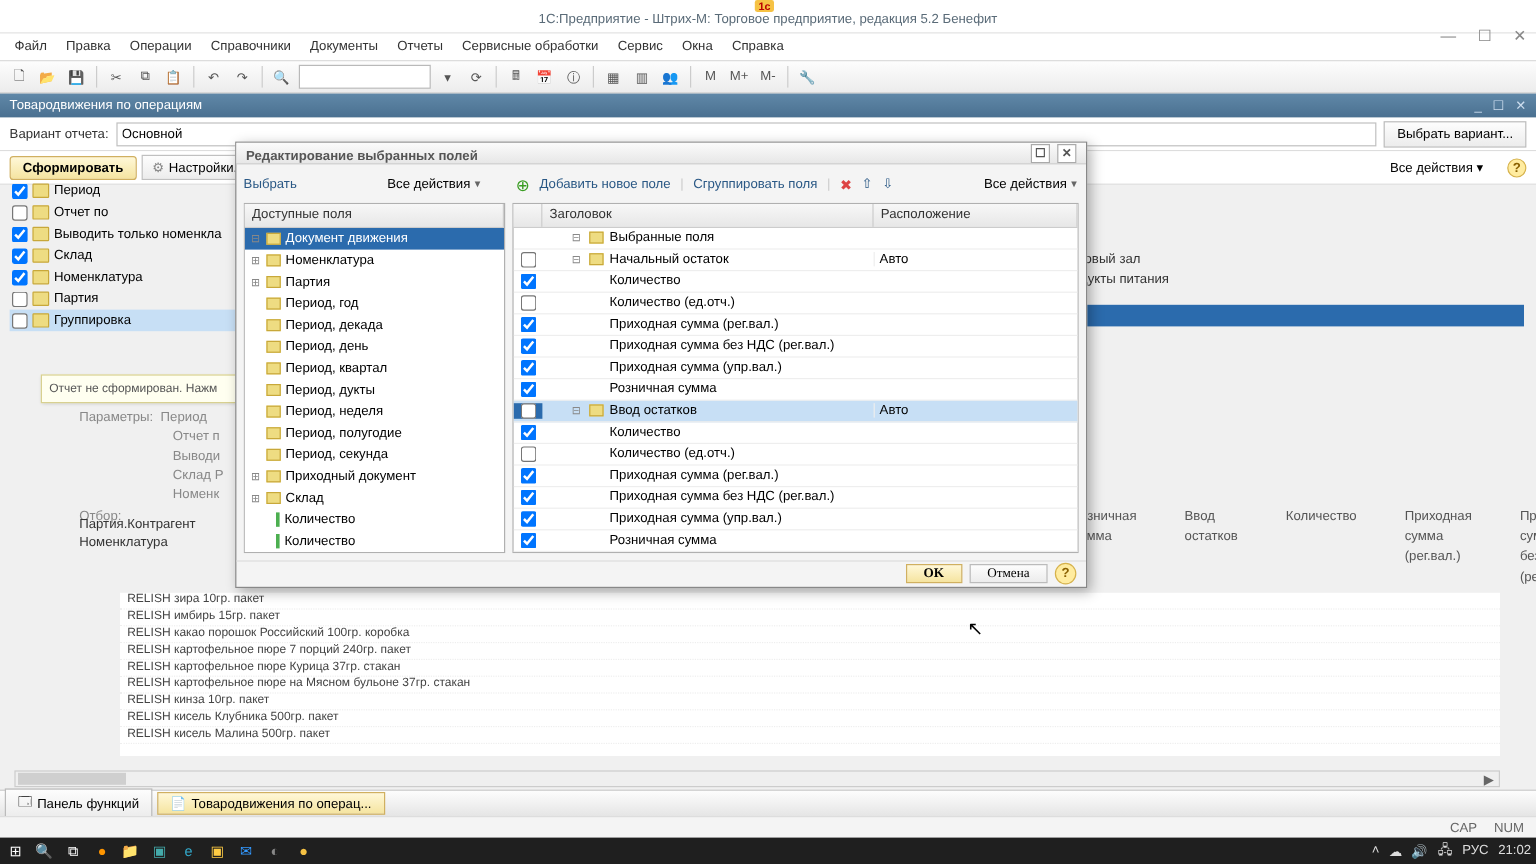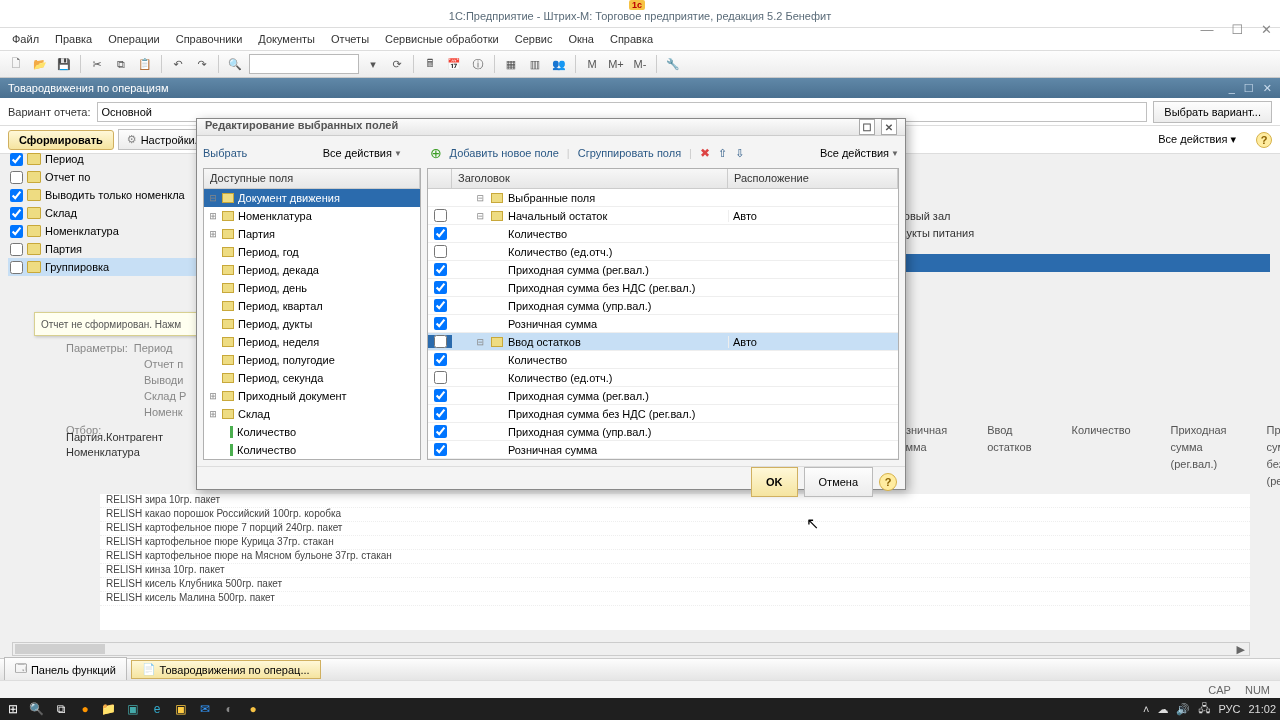--- a/index.html
+++ b/index.html
@@ -45,21 +45,21 @@
 
 .colheads { position: absolute; left: 66px; top: 430px; color: #333; line-height: 15px; }
 
 .bgcols { position: absolute; right: 10px; top: 208px; width: 370px; color: #333; line-height: 17px; }
 
 .bglist { position: absolute; left: 100px; top: 494px; right: 30px; bottom: 90px; background: #fff; }
 .bglist .row { height: 14px; padding-left: 6px; color: #444; border-bottom: 1px dotted #eee; font-size: 10px; white-space: nowrap; }
 
 
 .modal { position: absolute; left: 196px; top: 118px; width: 710px; height: 372px; background: #f4f4f4; border: 1px solid #888; box-shadow: 3px 3px 10px rgba(0,0,0,0.3); display: flex; flex-direction: column; }
-.modal-title { height: 24px; background: linear-gradient(#fbfbfb,#e7e7e7); display: flex; align-items: flex-start; padding: 0 8px; border-bottom: 1px solid #ccc; }
+.modal-title { height: 24px; background: linear-gradient(#fbfbfb,#e7e7e7); display: flex; align-items: flex-end; padding: 0 8px; border-bottom: 1px solid #ccc; }
 .modal-title span { color: #555; font-weight: bold; }
 .modal-title .mctl { margin-left: auto; display: flex; gap: 6px; }
 .modal-title .mctl span { width: 16px; height: 16px; border: 1px solid #aaa; display: flex; align-items: center; justify-content: center; font-size: 10px; background: #fff; }
 
 .modal-body { flex: 1; display: flex; flex-direction: column; padding: 6px; gap: 4px; justify-content: center; }
 .modal-top { display: flex; align-items: center; height: 22px; gap: 8px; }
 .modal-top .link { color: #2a5885; cursor: pointer; }
 .modal-top .dropdown { display: flex; align-items: center; gap: 2px; }
 .modal-top .arrow { font-size: 8px; color: #666; }
 .modal-top .addico { color: #3a9d23; font-size: 14px; }
@@ -87,21 +87,21 @@
 .rrow .exp2 { width: 36px; text-align: right; padding-right: 4px; color: #888; font-size: 9px; }
 .rrow .ric { width: 18px; display: flex; justify-content: center; }
 .rrow .rlabel { flex: 1; padding-left: 2px; }
 .rrow .rloc { width: 170px; padding-left: 4px; border-left: 1px solid #eee; }
 .rrow.sel2 { background: #c7dff5; }
 .rrow.sel2 .chk { background: #2b6bad; }
 .rrow .foldersm2 { width: 12px; height: 10px; background: #eedc82; border: 1px solid #c8a83a; }
 .rrow .gbar { width: 3px; height: 12px; background: #4caf50; }
 
 .modal-foot { height: 30px; display: flex; align-items: center; justify-content: flex-end; gap: 6px; padding: 0 8px; border-top: 1px solid #ddd; }
-.modal-foot button { height: 30px; padding: 0 14px; border: 1px solid #bbb; background: linear-gradient(#fdfdfd,#ececec); }
+.modal-foot button { height: 16px; padding: 0 14px; border: 1px solid #bbb; background: linear-gradient(#fdfdfd,#ececec); font-family: Liberation Serif, serif; }
 .modal-foot button.ok { font-weight: bold; border: 1px solid #d0b060; background: linear-gradient(#fff8d8,#f5e4a0); }
 .modal-foot .help { width: 18px; height: 18px; border: 1px solid #d6b24b; border-radius: 50%; background: #ffeca0; display: flex; align-items: center; justify-content: center; color: #8a6000; font-weight: bold; }
 
 .statusbar { position: absolute; left: 0; right: 0; bottom: 40px; height: 22px; background: linear-gradient(#fdfdfd,#e5e5e5); border-top: 1px solid #ccc; display: flex; align-items: center; padding: 0 4px; gap: 4px; }
 .statusbar .tab { border: 1px solid #bbb; background: linear-gradient(#fdfdfd,#ececec); padding: 2px 10px; display: flex; align-items: center; gap: 4px; font-size: 10px; }
 .statusbar .tab.active { background: linear-gradient(#fff8d8,#f5e4a0); border-color: #d0b060; }
 
 .sysstatus { position: absolute; left: 0; right: 0; bottom: 22px; height: 18px; background: #f4f4f4; border-top: 1px solid #ddd; display: flex; justify-content: flex-end; align-items: center; padding: 0 10px; gap: 14px; color: #666; font-size: 10px; }
 
 .taskbar { position: absolute; left: 0; right: 0; bottom: 0; height: 22px; background: #1f1f1f; display: flex; align-items: center; padding: 0 4px; gap: 6px; }
@@ -271,20 +271,21 @@
     </div>
     <div>
       <div>Приходная сумма</div>
         <div>без НДС (рег.вал</div>
     </div>
   </div>
 </div>
 
 <div class="bglist" id="bglist">
     <div class="row">RELISH зира 10гр. пакет</div>
+    <div class="row">RELISH имбирь 15гр. пакет</div>
     <div class="row">RELISH какао порошок Российский 100гр. коробка</div>
     <div class="row">RELISH картофельное пюре 7 порций 240гр. пакет</div>
     <div class="row">RELISH картофельное пюре Курица 37гр. стакан</div>
     <div class="row">RELISH картофельное пюре на Мясном бульоне 37гр. стакан</div>
     <div class="row">RELISH кинза 10гр. пакет</div>
     <div class="row">RELISH кисель Клубника 500гр. пакет</div>
     <div class="row">RELISH кисель Малина 500гр. пакет</div>
   </div>
 
 <div class="scroll-h">

